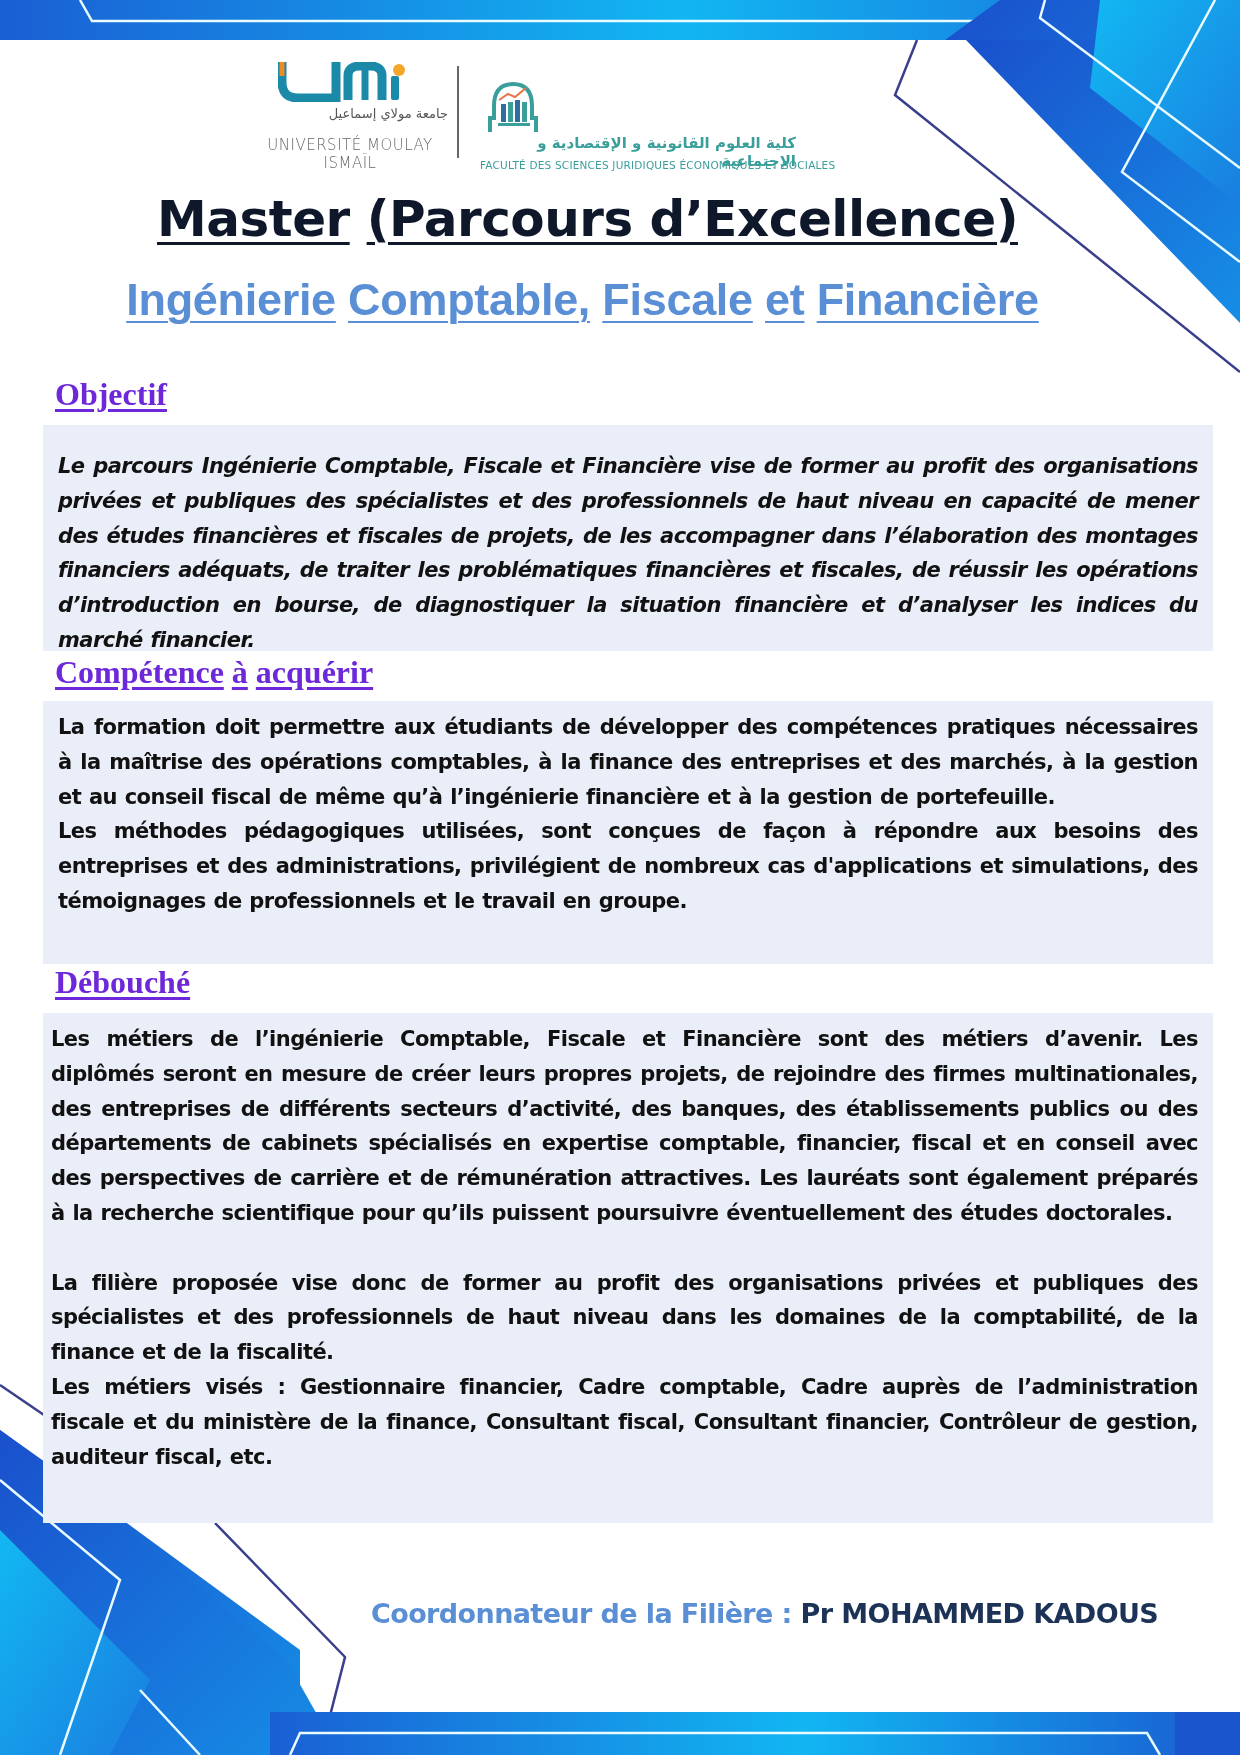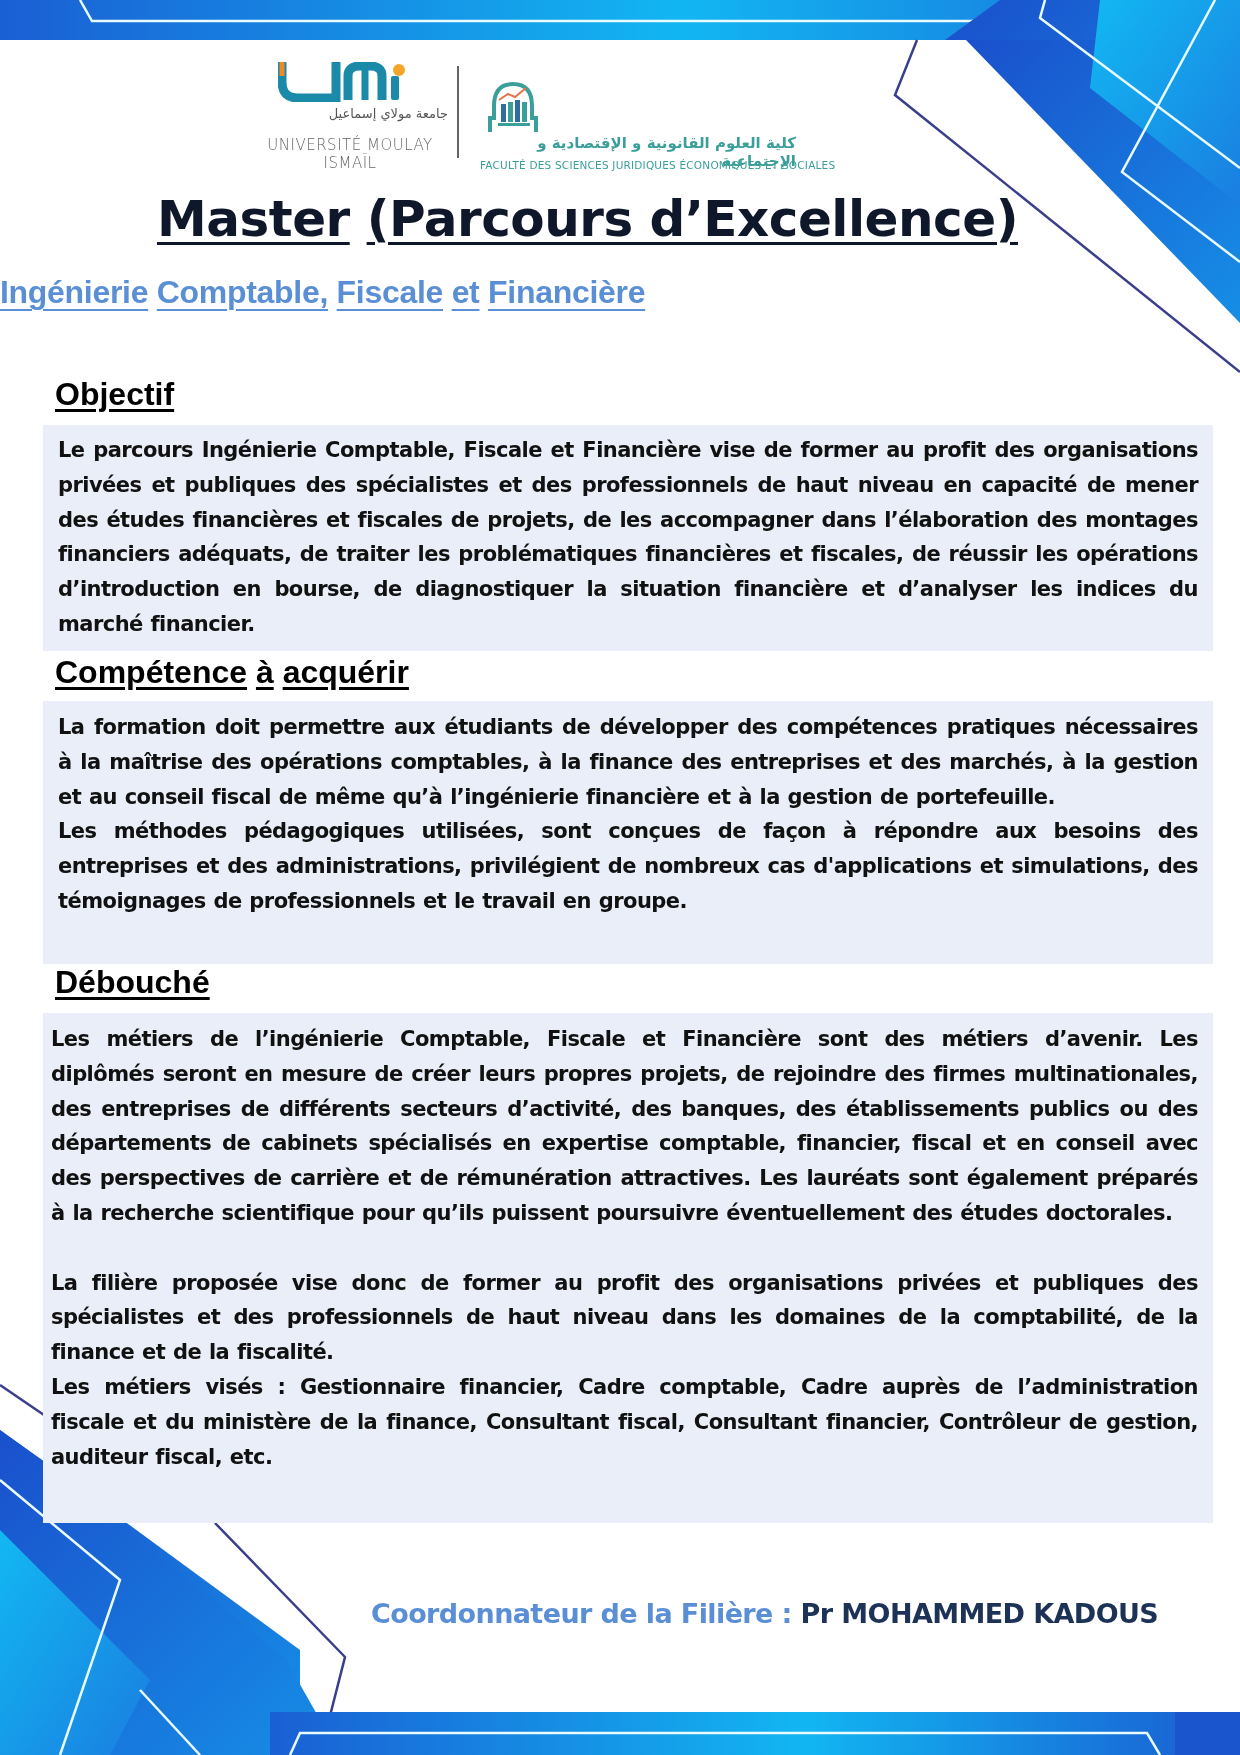--- a/index.html
+++ b/index.html
@@ -18,33 +18,33 @@
   .umi-fr { position: absolute; left: 2px; top: 78px; width: 200px; text-align: center; font-family: "DejaVu Sans", sans-serif; font-size: 15px; letter-spacing: 0.5px; color: #666; font-weight: 300; }
   .logo-divider { position: absolute; left: 209px; top: 8px; width: 2px; height: 92px; background: #666; }
   .fsjes-logo { position: absolute; left: 232px; top: 16px; width: 330px; height: 104px; }
   .fsjes-mark { position: absolute; left: 4px; top: 4px; width: 58px; height: 56px; }
   .fsjes-ar { position: absolute; left: 0; top: 60px; width: 316px; text-align: right; font-size: 15px; color: #3a9e9a; direction: rtl; font-weight: bold; }
   .fsjes-fr { position: absolute; left: 0; top: 85px; width: 316px; font-size: 10.5px; color: #3a9e9a; letter-spacing: 0.2px; white-space: nowrap; }
 
   
   .title-main { position: absolute; top: 190px; left: 0; width: 1175px; text-align: center; font-family: "DejaVu Sans", sans-serif; font-weight: bold; font-size: 50px; color: #0f172a; letter-spacing: -0.5px; }
   .title-main span { text-decoration: underline; text-decoration-thickness: 3px; text-underline-offset: 6px; }
-  .title-sub { position: absolute; top: 274px; left: 0; width: 1165px; text-align: left; font-family: "Liberation Sans", sans-serif; font-size: 32px; color: #5a8fd6; letter-spacing: -0.3px; }
+  .title-sub { position: absolute; top: 274px; left: 0; width: 1165px; text-align: center; font-family: "Liberation Sans", sans-serif; font-size: 45px; color: #5a8fd6; letter-spacing: -0.3px; }
   .title-sub span { text-decoration: underline; text-decoration-thickness: 2px; text-underline-offset: 6px; }
 
   
-  .sec-heading { position: absolute; left: 55px; font-family: Liberation Sans, sans-serif; font-weight: bold; font-size: 32px; color: #000000; }
+  .sec-heading { position: absolute; left: 55px; font-family: Liberation Serif, serif; font-weight: bold; font-size: 32px; color: #6d28d9; }
   .sec-heading span { text-decoration: underline; text-decoration-thickness: 3px; text-underline-offset: 4px; }
 
   .sec-box { position: absolute; left: 43px; width: 1170px; background: #e9eef8; padding: 0 15px 0 15px; }
   .sec-box p { font-family: "DejaVu Sans", sans-serif; font-weight: bold; font-size: 21px; line-height: 34.8px; color: #111; text-align: justify; letter-spacing: -0.55px; word-spacing: 1px; }
   .sec-box p.last-line-left { text-align-last: left; }
 
   #obj-heading { top: 376px; }
-  #obj-box { top: 425px; height: 226px; padding-top: 8px; }
+  #obj-box { top: 425px; height: 226px; padding-top: 24px; font-style: italic; }
   #comp-heading { top: 654px; }
   #comp-box { top: 701px; height: 263px; padding-top: 9px; }
   #deb-heading { top: 964px; }
   #deb-box { top: 1013px; height: 510px; padding-top: 9px; padding-left: 8px; }
   .gap { height: 34.8px; }
 
   .coordinator { position: absolute; top: 1598px; left: 332px; font-family: "DejaVu Sans", sans-serif; font-weight: bold; font-size: 27px; letter-spacing: -0.6px; white-space: nowrap; margin-left: 39px; }
   .coord-label { color: #5a8fd6; }
   .coord-name { color: #1c3256; }
 </style>

